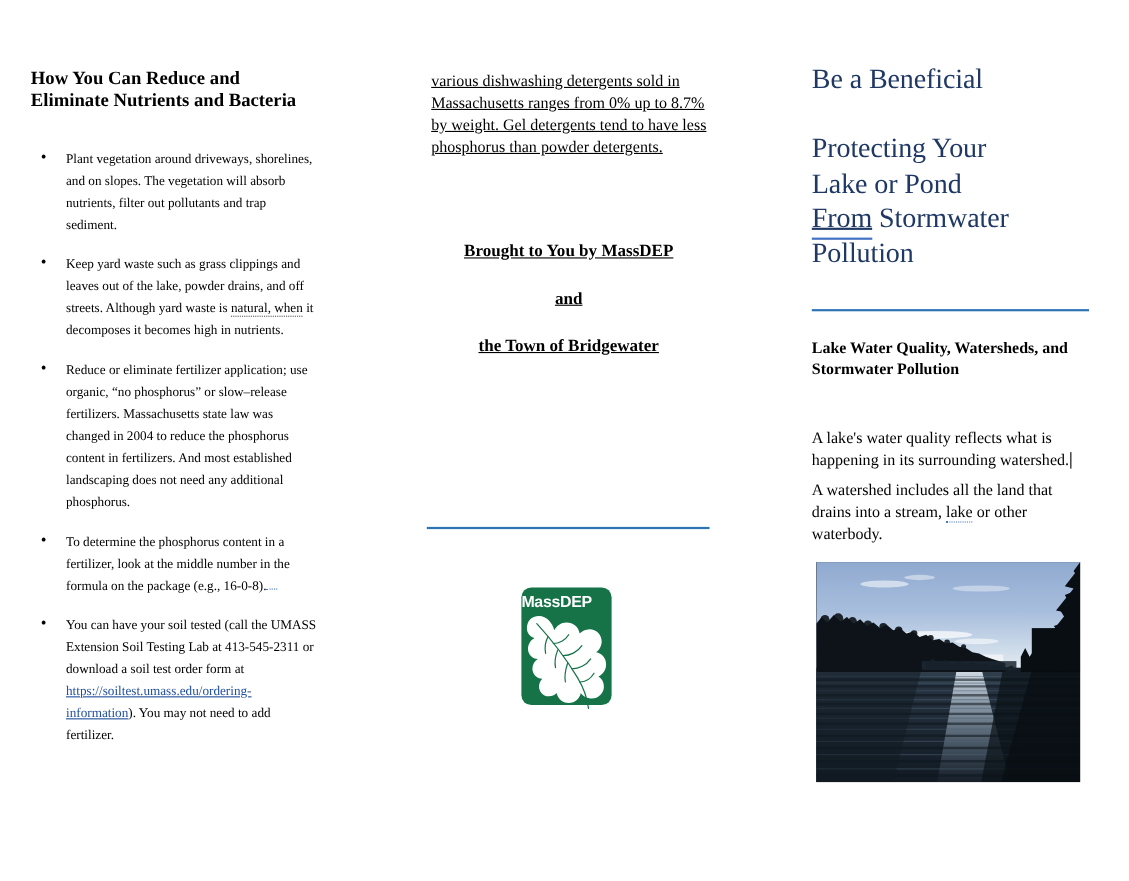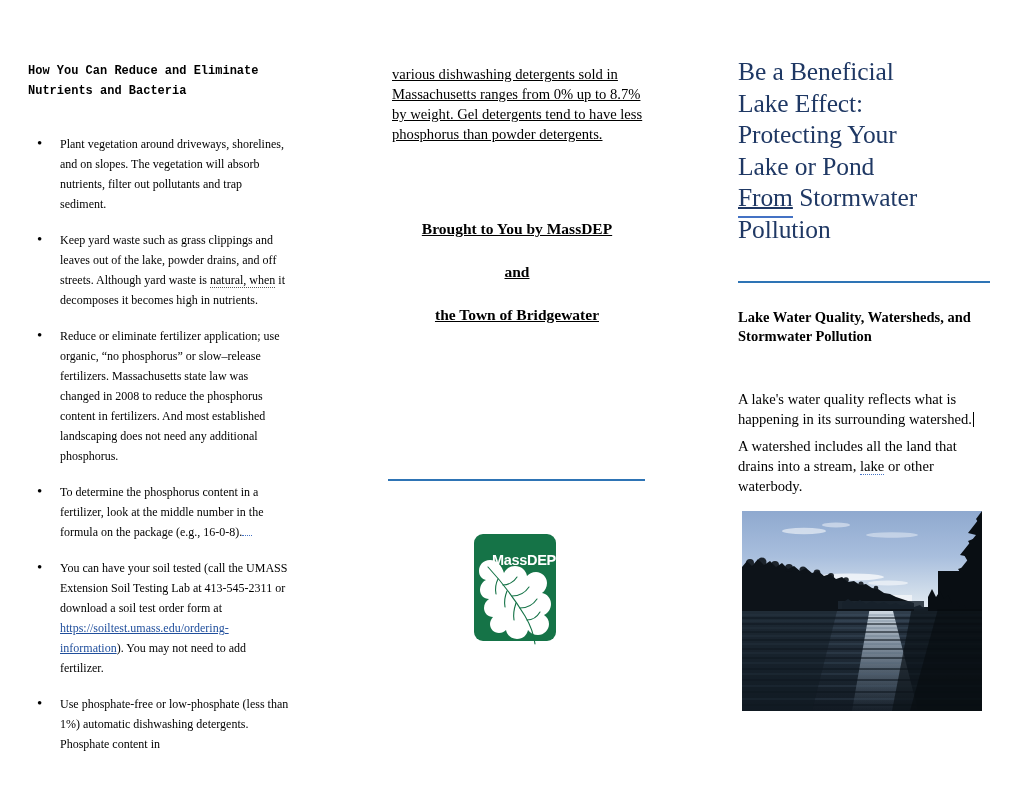--- a/index.html
+++ b/index.html
@@ -32,24 +32,23 @@
     top: 0;
     height: 801px;
   }
   .col-1 { left: 28px;  width: 262px; }
   .col-2 { left: 388px; width: 258px; }
   .col-3 { left: 738px; width: 254px; }
 
   
   .h-bold {
     font-weight: bold;
-    font-size: 12px;
+    font-size: 17px;
     line-height: 20px;
     margin: 0;
-    font-family: Liberation Mono, monospace;
   }
   p.body {
     font-size: 14.6px;
     line-height: 20px;
     margin: 4px;
     text-decoration: underline;
   }
 
   
   .c1-head {
@@ -145,27 +144,26 @@
     width: 82px;
     height: 107px;
     background: #157347;
     border-radius: 9px;
   }
   .logo-text {
     position: absolute;
     left: 0;
     top: 6px;
     width: 82px;
-    text-align: right;
+    text-align: left;
     color: #ffffff;
     font-family: "Liberation Sans", sans-serif;
     font-weight: bold;
     font-size: 14.5px;
     letter-spacing: -0.3px;
-    margin-top: 12px;
   }
   .logo-leaf {
     position: absolute;
     left: 2px;
     top: 20px;
     width: 80px;
     height: 92px;
   }
 
   
@@ -254,34 +252,31 @@
 
       <li>
         <span>Plant vegetation around driveways, shorelines, and on slopes. The vegetation will absorb nutrients, filter out pollutants and trap sediment.</span>
       </li>
 
       <li>
         <span>Keep yard waste such as grass clippings and leaves out of the lake, powder drains, and off streets. Although yard waste is </span><span class="grammar-dot-dark">natural, when</span><span> it decomposes it becomes high in nutrients.</span>
       </li>
 
       <li>
-        <span>Reduce or eliminate fertilizer application; use organic, “no phosphorus” or slow–release fertilizers. Massachusetts state law was changed in 2008 to reduce the phosphorus content in fertilizers. And most established landscaping does not need any additional phosphorus.</span>
+        <span>Reduce or eliminate fertilizer application; use organic, “no phosphorus” or slow–release fertilizers. Massachusetts state law was changed in 2004 to reduce the phosphorus content in fertilizers. And most established landscaping does not need any additional phosphorus.</span>
       </li>
 
       <li>
         <span>To determine the phosphorus content in a fertilizer, look at the middle number in the formula on the package (e.g., 16-0-8).</span><span class="smarttag"></span>
       </li>
 
       <li>
         <span>You can have your soil tested (call the UMASS Extension Soil Testing Lab at 413-545-2311 or download a soil test order form at </span><a class="link" href="#">https://soiltest.umass.edu/ordering-information</a><span>). You may not need to add fertilizer.</span>
       </li>
 
-      <li>
-        <span>Use phosphate-free or low-phosphate (less than 1%) automatic dishwashing detergents. Phosphate content in</span>
-      </li>
 
     </ul>
   </div>
 
   <div class="col col-2">
 
     <p class="c2-top body">various dishwashing detergents sold in Massachusetts ranges from 0% up to 8.7% by weight. Gel detergents tend to have less phosphorus than powder detergents.</p>
 
     <div class="c2-brought">
       <div class="line">Brought to You by MassDEP</div>
@@ -313,21 +308,21 @@
         <path d="M31 37 C29 42 28 48 29 53"></path>
         <path d="M40 49 C38 55 37 61 38 66"></path>
       </g>
     </svg>
   </div>
 
   <div class="col col-3">
 
     <div class="c3-title">
       <span>Be a Beneficial</span><br>
-      <span>Lake Effect:</span><br>
+      <br>
       <span>Protecting Your</span><br>
       <span>Lake or Pond</span><br>
       <span class="uw">From</span><span> Stormwater</span><br>
       <span>Pollution</span>
     </div>
 
     <div class="c3-sub">Lake Water Quality, Watersheds, and Stormwater Pollution</div>
 
     <p class="c3-p1"><span>A lake's water quality reflects what is happening in its surrounding watershed.</span><span class="caret"></span></p>
 

